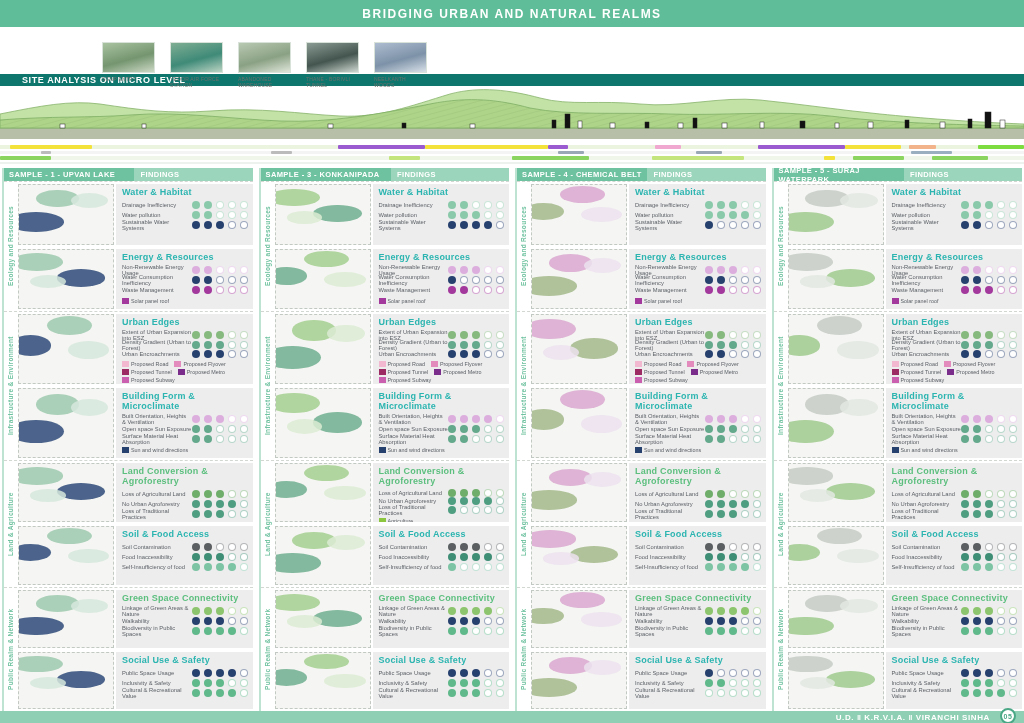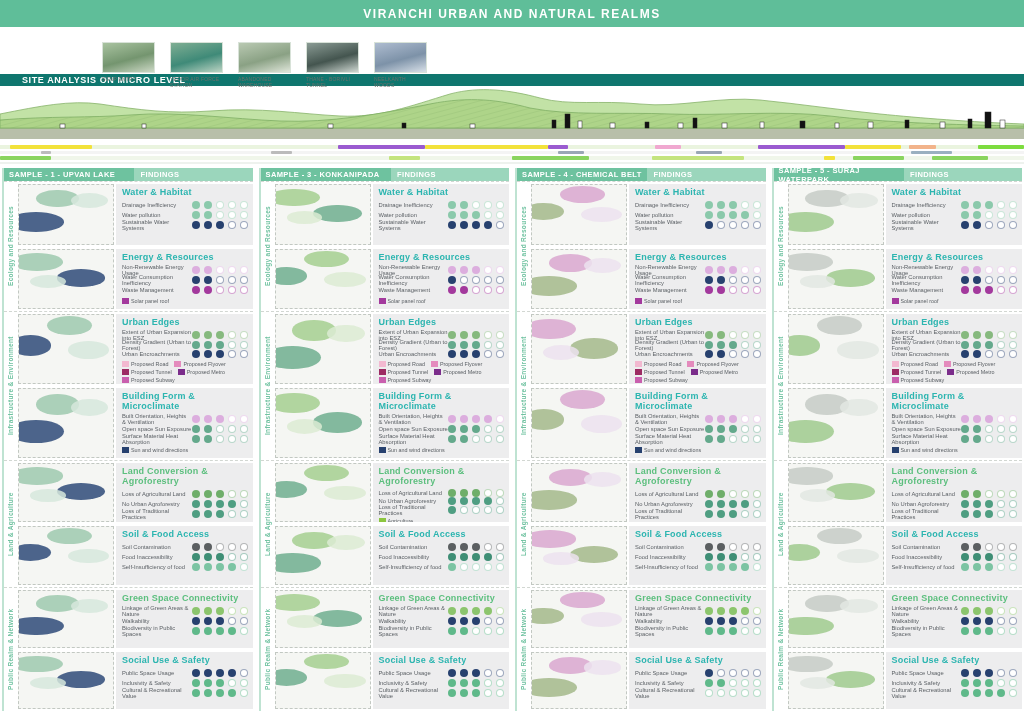--- a/index.html
+++ b/index.html
@@ -61,21 +61,21 @@
   .footer{position:absolute;left:0;top:711px;width:100%;height:12px;background:#8fd0b4;color:#fff;
     display:flex;align-items:center;justify-content:flex-end;font-weight:bold;font-size:8px;letter-spacing:.6px;padding-right:34px;}
   .badge{position:absolute;right:8px;top:-3px;width:16px;height:16px;border-radius:50%;background:#fff;
     border:2px solid #4aa886;color:#4aa886;font-size:7px;display:flex;align-items:center;justify-content:center;}
 </style>
 </head>
 <body>
 
 <div class="poster">
 
-  <div class="titlebar">VIRANCHI URBAN AND NATURAL REALMS</div>
+  <div class="titlebar">BRIDGING URBAN AND NATURAL REALMS</div>
   <div class="subbar">SITE ANALYSIS ON MICRO LEVEL</div>
 
   <div class="photos">
       <div class="photo">
         <div class="pic"></div>
         <div class="cap">SGNP ENTRY</div>
       </div>
       <div class="photo">
         <div class="pic"></div>
         <div class="cap">YEOOR AIR FORCE STATION</div>
@@ -1683,14 +1683,18 @@
                     <span class="dot" style="background: rgb(255, 255, 255); border: 1.5px solid rgba(95, 185, 138, 0.45);"></span>
                   </span>
                 </div>
               </div>
             </div>
           </div>
         </div>
       </div>
     </div>
 
+  <div class="footer">
+    <span>U.D. ‖ K.R.V.I.A. ‖ VIRANCHI SINHA</span>
+    <span class="badge">05</span>
+  </div>
 
 </div>
 
 </body></html>

